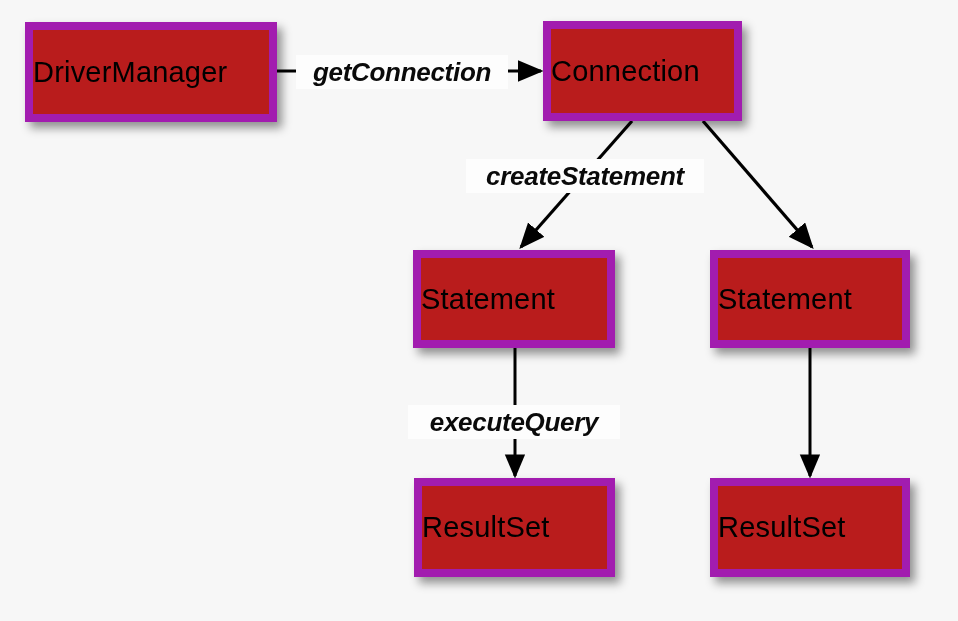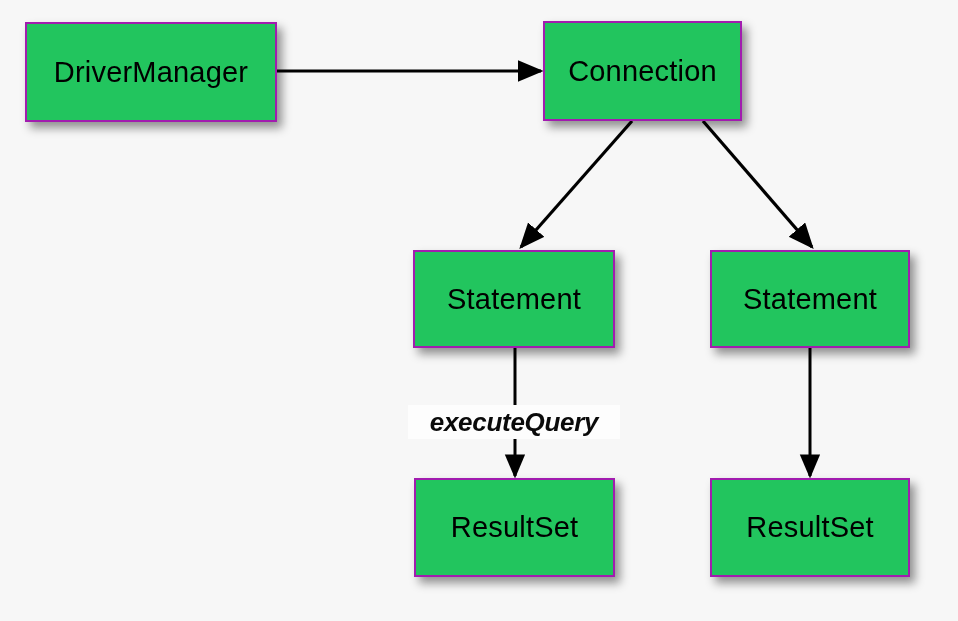--- a/index.html
+++ b/index.html
@@ -20,27 +20,26 @@
   }
   #edge-layer {
     position: absolute;
     left: 0;
     top: 0;
     width: 958px;
     height: 621px;
   }
   .node {
     position: absolute;
-    background: #22c55e;
-    border: 2px solid #a21caf;
+    background: #b91c1c;
+    border: 8px solid #a21caf;
     box-sizing: border-box;
     box-shadow: 5px 6px 9px rgba(0,0,0,0.42);
     display: flex;
     align-items: center;
-    justify-content: center;
     z-index: 3;
   }
   .node-label {
     font-family: "Liberation Sans", sans-serif;
     font-size: 29px;
     font-weight: 400;
     letter-spacing: 0.2px;
     color: #000000;
     white-space: nowrap;
   }
@@ -126,17 +125,19 @@
   </div>
 
   <div class="node" id="node-resultset-left">
     <span class="node-label">ResultSet</span>
   </div>
 
   <div class="node" id="node-resultset-right">
     <span class="node-label">ResultSet</span>
   </div>
 
+  <div class="edge-label" id="label-getconnection">getConnection</div>
 
+  <div class="edge-label" id="label-createstatement">createStatement</div>
 
   <div class="edge-label" id="label-executequery">executeQuery</div>
 
 </div>
 
 </body></html>

